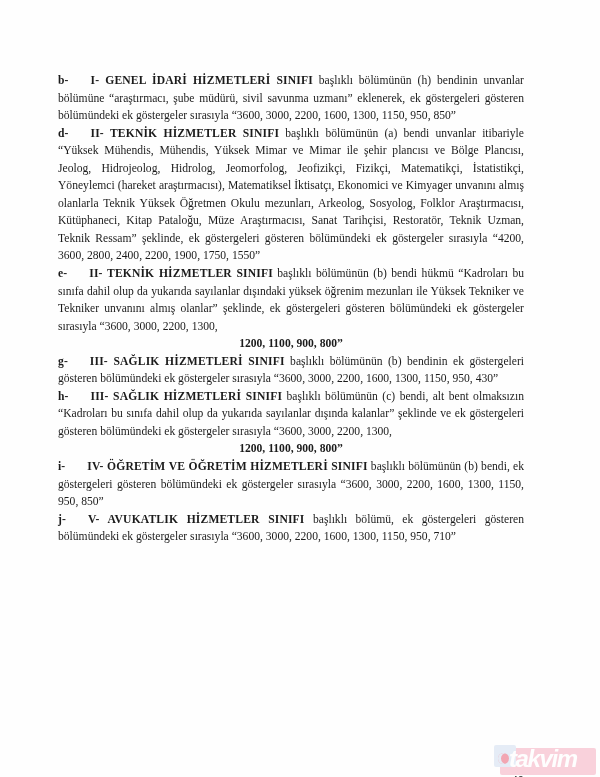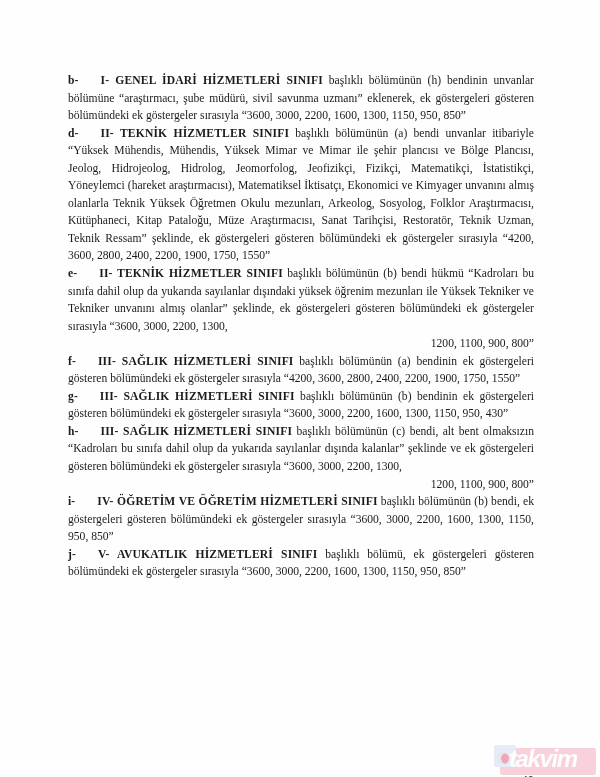--- a/index.html
+++ b/index.html
@@ -19,21 +19,21 @@
   }
 
   .page {
     position: absolute;
     inset: 0;
     background: #fefefe;
   }
 
   .content {
     position: absolute;
-    left: 68px;
+    left: 58px;
     top: 72px;
     width: 466px;
   }
 
   .para {
     margin: 0 0 0 0;
     padding: 0;
     font-size: 11.6px;
     line-height: 17.55px;
     text-align: justify;
@@ -55,21 +55,22 @@
     font-weight: bold;
     letter-spacing: 0.15px;
   }
   .body-text {
     font-weight: normal;
   }
 
   
   .tail {
     display: block;
-    text-align: right;
+    text-align: center;
+    font-weight: bold;
   }
 
   .page-number {
     position: absolute;
     left: 0;
     top: 702px;
     width: 466px;
     text-align: right;
     font-size: 11px;
     color: #2a2a2a;
@@ -152,38 +153,35 @@
 
 
     <p class="para">
       <span class="marker">d-</span><span class="gap"></span><span class="heading">II- TEKNİK HİZMETLER SINIFI</span><span class="body-text"> başlıklı bölümünün (a) bendi unvanlar itibariyle “Yüksek Mühendis, Mühendis, Yüksek Mimar ve Mimar ile şehir plancısı ve Bölge Plancısı, Jeolog, Hidrojeolog, Hidrolog, Jeomorfolog, Jeofizikçi, Fizikçi, Matematikçi, İstatistikçi, Yöneylemci (hareket araştırmacısı), Matematiksel İktisatçı, Ekonomici ve Kimyager unvanını almış olanlarla Teknik Yüksek Öğretmen Okulu mezunları, Arkeolog, Sosyolog, Folklor Araştırmacısı, Kütüphaneci, Kitap Pataloğu, Müze Araştırmacısı, Sanat Tarihçisi, Restoratör, Teknik Uzman, Teknik Ressam” şeklinde, ek göstergeleri gösteren bölümündeki ek göstergeler sırasıyla “4200, 3600, 2800, 2400, 2200, 1900, 1750, 1550”</span>
     </p>
 
     <p class="para">
       <span class="marker">e-</span><span class="gap"></span><span class="heading">II- TEKNİK HİZMETLER SINIFI</span><span class="body-text"> başlıklı bölümünün (b) bendi hükmü “Kadroları bu sınıfa dahil olup da yukarıda sayılanlar dışındaki yüksek öğrenim mezunları ile Yüksek Tekniker ve Tekniker unvanını almış olanlar” şeklinde,  ek göstergeleri gösteren bölümündeki ek göstergeler sırasıyla “3600, 3000, 2200, 1300,</span><span class="tail">1200, 1100, 900, 800”</span>
     </p>
 
-    <p class="para">
-      <span class="marker">f-</span><span class="gap"></span><span class="heading">III- SAĞLIK HİZMETLERİ SINIFI</span><span class="body-text"> başlıklı bölümünün (a) bendinin ek göstergeleri gösteren bölümündeki ek göstergeler sırasıyla “4200, 3600, 2800, 2400, 2200, 1900, 1750, 1550”</span>
-    </p>
 
     <p class="para">
       <span class="marker">g-</span><span class="gap"></span><span class="heading">III- SAĞLIK HİZMETLERİ SINIFI</span><span class="body-text"> başlıklı bölümünün (b) bendinin ek göstergeleri gösteren bölümündeki ek göstergeler sırasıyla “3600, 3000, 2200, 1600, 1300, 1150, 950, 430”</span>
     </p>
 
     <p class="para">
       <span class="marker">h-</span><span class="gap"></span><span class="heading">III- SAĞLIK HİZMETLERİ SINIFI</span><span class="body-text"> başlıklı bölümünün (c) bendi, alt bent olmaksızın “Kadroları bu sınıfa dahil olup da yukarıda sayılanlar dışında kalanlar” şeklinde ve ek göstergeleri gösteren bölümündeki ek göstergeler sırasıyla “3600, 3000, 2200, 1300,</span><span class="tail">1200, 1100, 900, 800”</span>
     </p>
 
     <p class="para">
       <span class="marker">i-</span><span class="gap"></span><span class="heading">IV- ÖĞRETİM VE ÖĞRETİM HİZMETLERİ SINIFI</span><span class="body-text"> başlıklı bölümünün (b) bendi, ek göstergeleri gösteren bölümündeki ek göstergeler sırasıyla “3600, 3000, 2200, 1600, 1300, 1150, 950, 850”</span>
     </p>
 
     <p class="para">
-      <span class="marker">j-</span><span class="gap"></span><span class="heading">V- AVUKATLIK HİZMETLERİ SINIFI</span><span class="body-text"> başlıklı bölümü, ek göstergeleri gösteren bölümündeki ek göstergeler sırasıyla “3600, 3000, 2200, 1600, 1300, 1150, 950, 850”</span>
+      <span class="marker">j-</span><span class="gap"></span><span class="heading">V- AVUKATLIK HİZMETLER SINIFI</span><span class="body-text"> başlıklı bölümü, ek göstergeleri gösteren bölümündeki ek göstergeler sırasıyla “3600, 3000, 2200, 1600, 1300, 1150, 950, 710”</span>
     </p>
 
     <div class="page-number">40</div>
 
   </div>
 
   <div class="watermark">
     <div class="wm-plate"></div>
     <div class="wm-flag">
       <div class="wm-crescent"></div>

